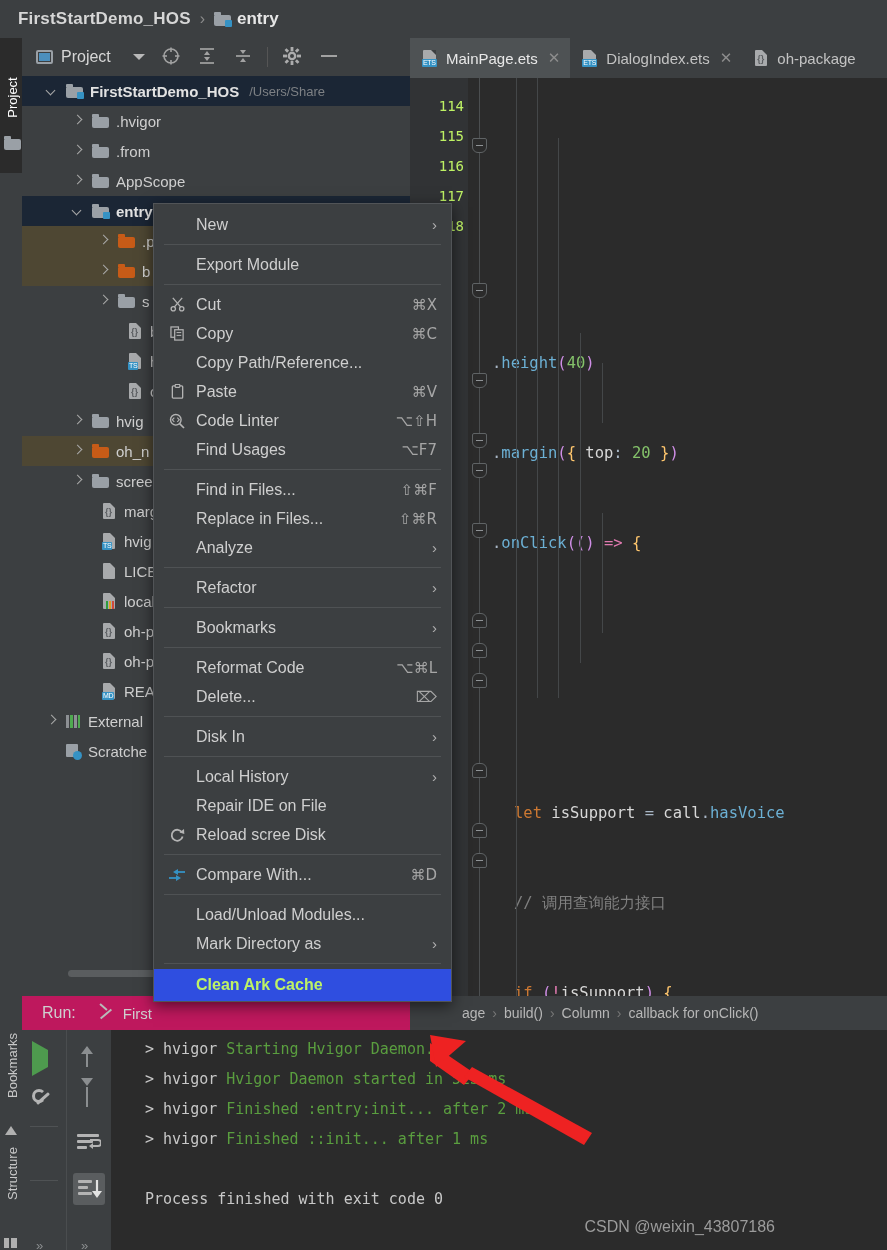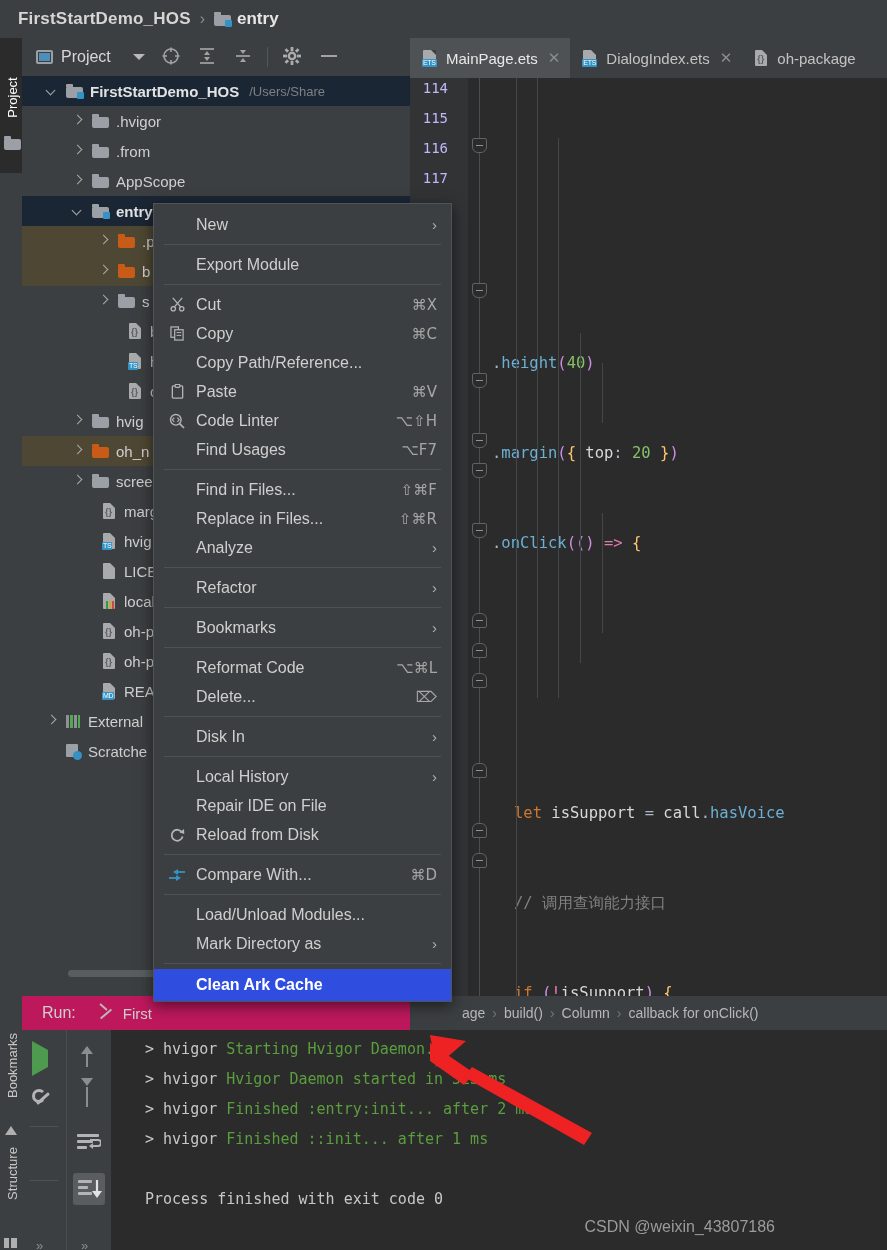--- a/index.html
+++ b/index.html
@@ -95,21 +95,21 @@
   .tab{height:40px;display:flex;align-items:center;padding:0 10px 0 12px;font-size:15px;color:#c3c3c3;white-space:nowrap;}
   .tab.active{background:#4e5254;color:#e8e8e8;}
   .tab .x{margin-left:10px;color:#8d8d8d;font-size:15px;}
   .ets{position:relative;width:16px;height:17px;margin-right:8px;flex:0 0 16px;}
   .ets .pg{position:absolute;left:1px;top:0;width:13px;height:16px;background:#a8aaac;border-radius:1px;}
   .ets .pg:after{content:"";position:absolute;right:0;top:0;border-left:5px solid transparent;border-top:5px solid #3c3f41;}
   .ets .badge{position:absolute;left:0;bottom:0;background:#3592c4;color:#fff;font-size:7px;line-height:8px;padding:0 1px;border-radius:1px;letter-spacing:-.3px;}
 
   .codearea{position:absolute;left:0;top:40px;width:477px;height:918px;background:#2b2b2b;overflow:hidden;}
   .gutter{position:absolute;left:0;top:0;width:58px;height:918px;background:#313335;}
-  .gutter .ln{position:absolute;right:20px;color:#c4b5fd;font-size:14px;font-family:"DejaVu Sans Mono",monospace;}
+  .gutter .ln{position:absolute;right:4px;color:#bef264;font-size:14px;font-family:"DejaVu Sans Mono",monospace;margin-top:18px;}
   .foldcol{position:absolute;left:58px;top:0;width:24px;height:918px;background:#2b2b2b;}
   .foldline{position:absolute;left:11px;width:1px;background:#4b4e50;}
   .foldmark{position:absolute;left:4px;width:15px;height:15px;border:1px solid #5f6365;box-sizing:border-box;background:#2b2b2b;}
   .foldmark.dn{border-radius:2px 2px 6px 6px;}
   .foldmark.up{border-radius:6px 6px 2px 2px;}
   .foldmark:after{content:"";position:absolute;left:3px;top:6px;width:7px;height:1px;background:#8f9396;}
   .code{position:absolute;left:82px;top:0;width:395px;height:918px;font-family:"DejaVu Sans Mono",monospace;font-size:15.5px;line-height:30px;white-space:pre;}
   .code .l{height:30px;}
   .indent{position:absolute;width:1px;background:#444749;}
   .k{color:#cc7832;} .fn{color:#6cb0d4;}
@@ -158,21 +158,21 @@
     position:absolute;left:153px;top:203px;width:299px;
     background:#3c3f41;border:1px solid #515457;box-shadow:0 4px 14px rgba(0,0,0,.55);
     padding:6px 0 0 0;box-sizing:border-box;z-index:40;
   }
   .mi{height:29px;display:flex;align-items:center;position:relative;padding:0 14px 0 0;font-size:16px;color:#cfcfcf;}
   .mi .mico{width:22px;margin-left:12px;flex:0 0 22px;display:flex;align-items:center;justify-content:center;color:#b4b4b4;font-size:14px;}
   .mi .mtxt{margin-left:8px;white-space:nowrap;}
   .mi .macc{margin-left:auto;color:#a6a6a6;font-size:15px;font-family:"DejaVu Sans",sans-serif;}
   .mi .chev{margin-left:auto;color:#b0b0b0;font-size:15px;}
   .mi.sel{background:#2f4ee0;color:#ffffff;font-weight:bold;}
-  .mi.sel .mtxt{color:#ffffff;text-align:center;}
+  .mi.sel .mtxt{color:#bef264;text-align:center;}
   .msep{height:1px;background:#4f5254;margin:5px 10px;}
 
   
   .redarrow{position:absolute;left:430px;top:1035px;width:170px;height:110px;z-index:60;pointer-events:none;}
 
   .watermark{position:absolute;right:30px;bottom:14px;font-size:16px;color:#9b9b9b;}
 </style>
 </head>
 <body>
 
@@ -723,21 +723,21 @@
       <span class="mico"></span>
       <span class="mtxt">Repair IDE on File</span>
     </div>
     <div class="mi">
       <span class="mico">
         <svg width="16" height="16" viewBox="0 0 16 16">
             <path d="M13 5.5 A5.5 5.5 0 1 0 13.6 9.5" fill="none" stroke="#b4b4b4" stroke-width="1.8"></path>
             <polygon points="15,2 15.3,7 10.5,5.4" fill="#b4b4b4"></polygon>
           </svg>
       </span>
-      <span class="mtxt">Reload from Disk</span>
+      <span class="mtxt">Reload scree Disk</span>
     </div>
     <div class="msep"></div>
 
     <div class="mi">
       <span class="mico">
         <svg width="18" height="14" viewBox="0 0 18 14">
             <line x1="1" y1="10" x2="10" y2="10" stroke="#3592c4" stroke-width="1.8"></line>
             <polygon points="13,10 8,7 8,13" fill="#3592c4"></polygon>
             <line x1="17" y1="4" x2="8" y2="4" stroke="#3592c4" stroke-width="1.8"></line>
             <polygon points="5,4 10,1 10,7" fill="#3592c4"></polygon>

